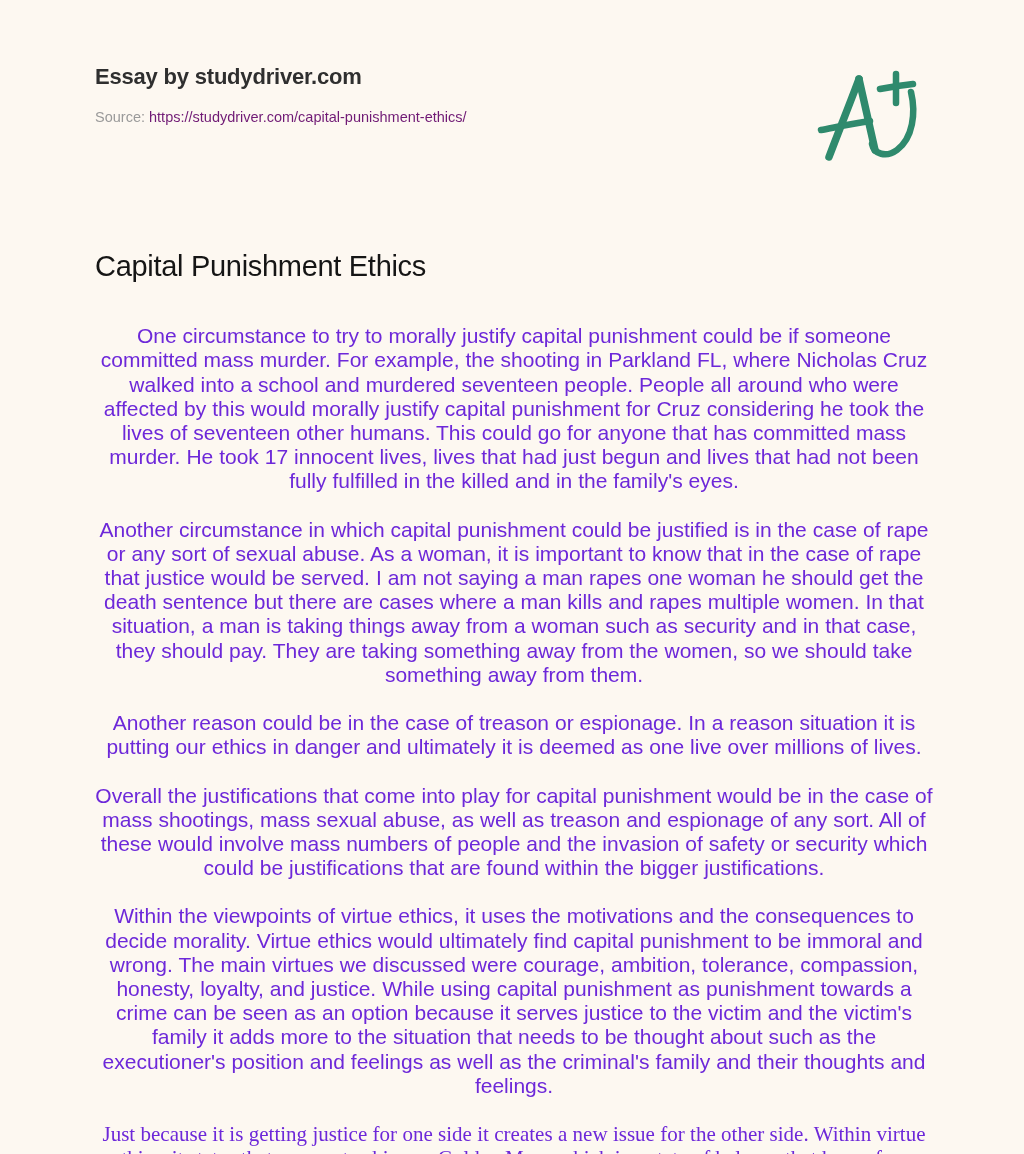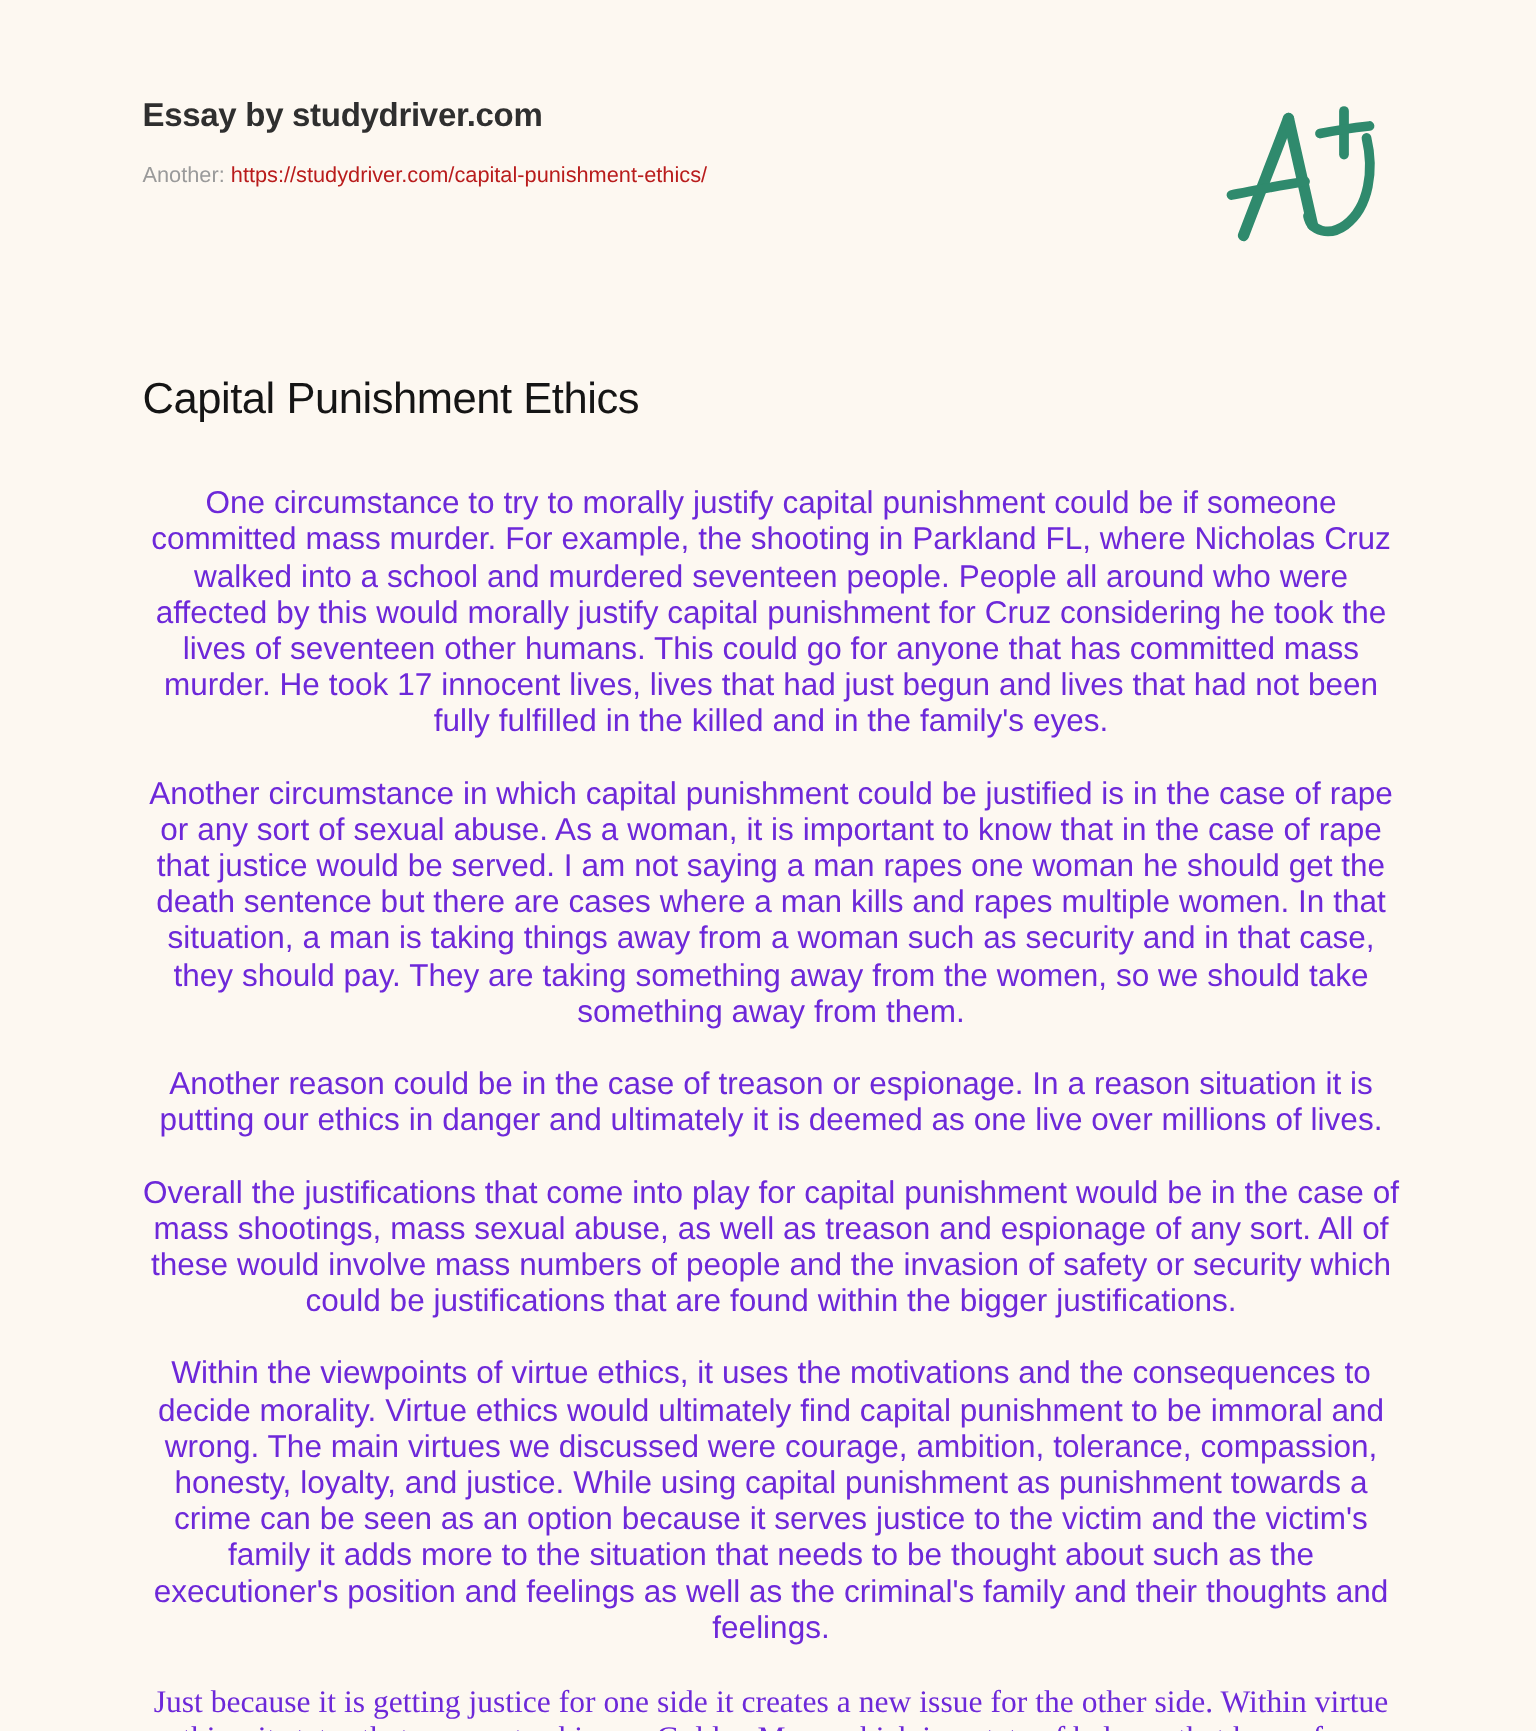--- a/index.html
+++ b/index.html
@@ -54,21 +54,21 @@
     font-size: 14.5px;
     line-height: 1.2;
     white-space: nowrap;
   }
 
   .source-label {
     color: #9a9a9a;
   }
 
   .source-url {
-    color: #b91c1c;
+    color: #701a75;
     text-decoration: none;
   }
 
   
   .logo {
     position: absolute;
     left: 812px;
     top: 68px;
     width: 118px;
     height: 100px;
@@ -114,21 +114,21 @@
 <body>
 
 <div class="page">
 
   <div class="header">
 
     <div class="header-text">
       <div class="essay-by">Essay by studydriver.com</div>
 
       <div class="source-line">
-        <span class="source-label">Another:</span>
+        <span class="source-label">Source:</span>
         <a class="source-url" href="#">https://studydriver.com/capital-punishment-ethics/</a>
       </div>
     </div>
 
     <div class="logo">
       <svg viewBox="0 0 118 100" xmlns="http://www.w3.org/2000/svg">
         <g fill="none" stroke="#2f8a6d" stroke-linecap="round" stroke-linejoin="round">
 
           <path d="M47 11 C40 30, 28 60, 17 89" stroke-width="7.5"></path>
 

